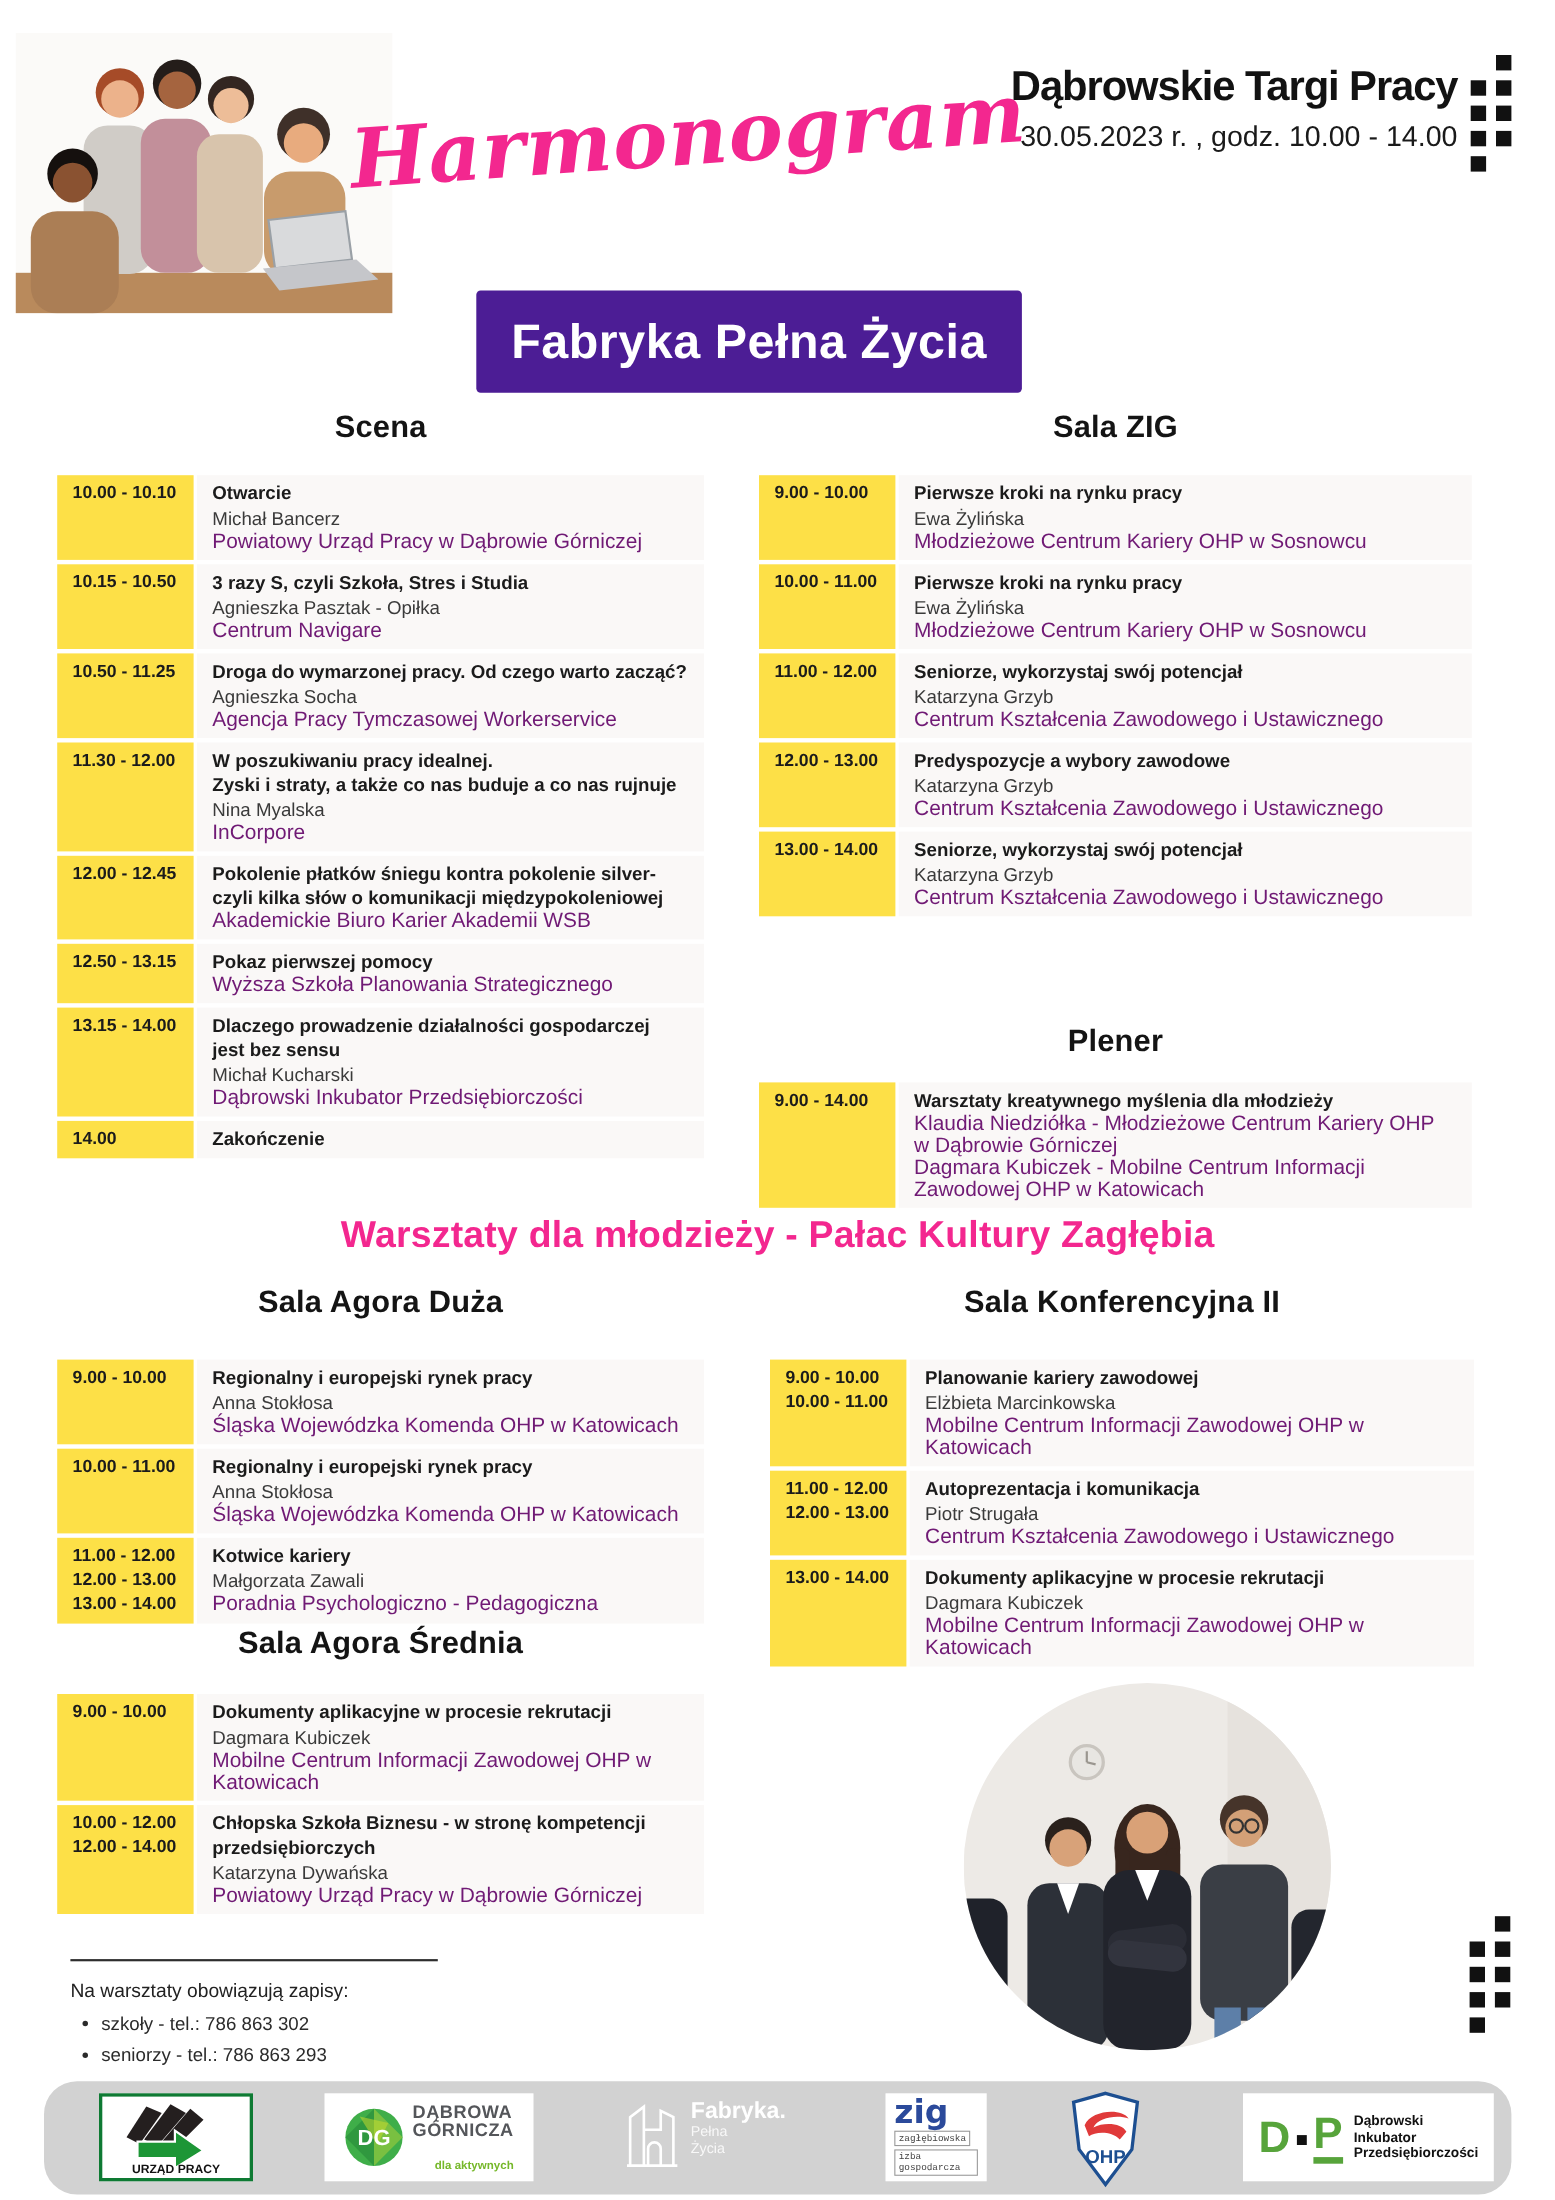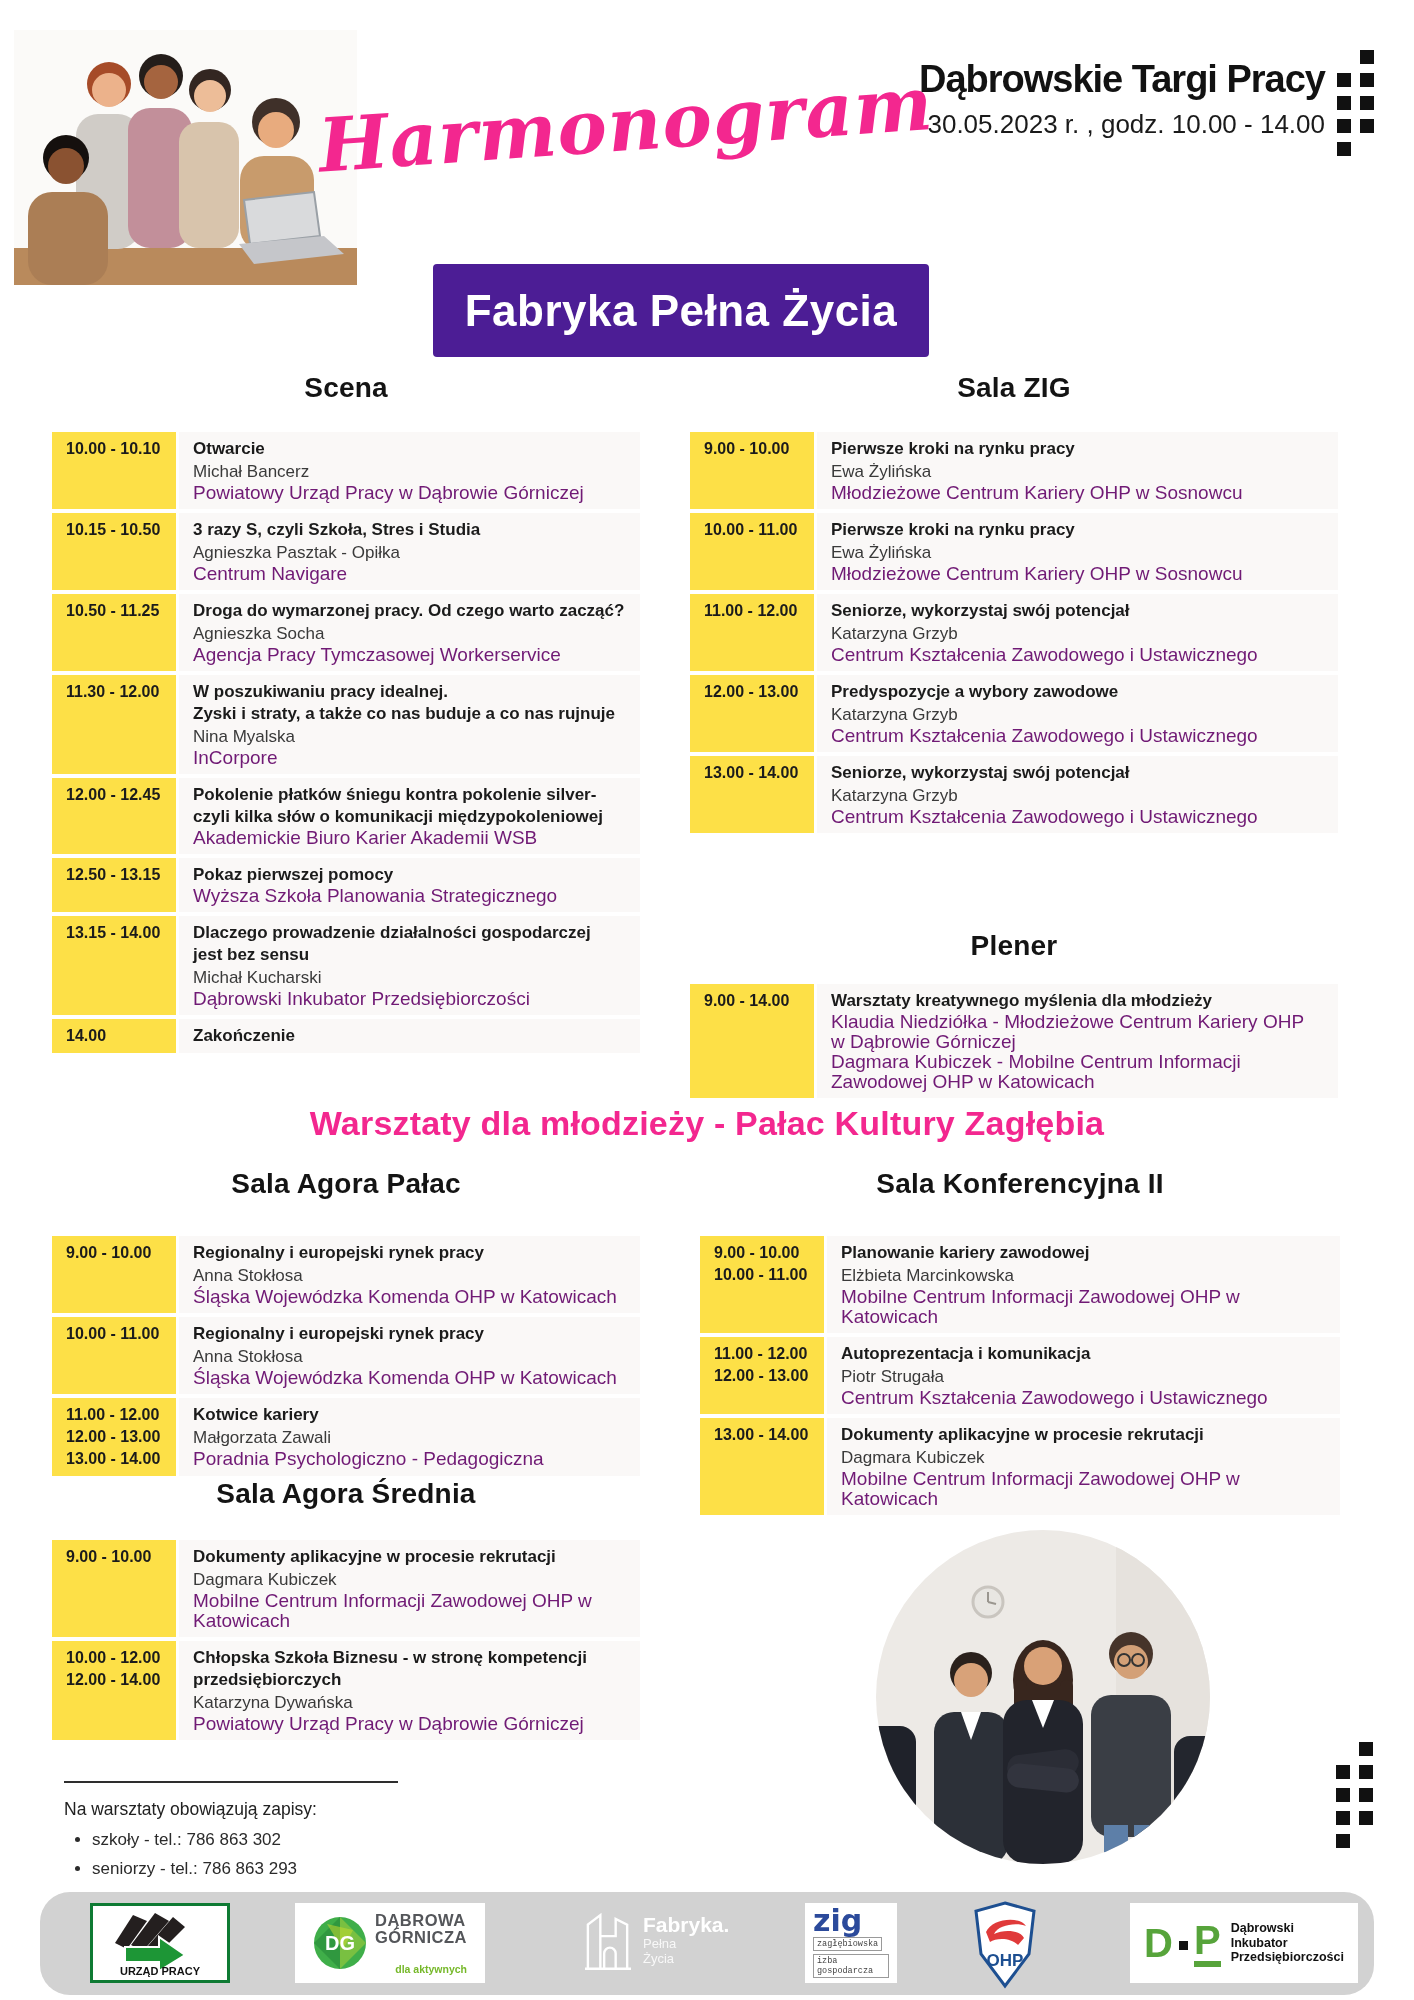--- a/index.html
+++ b/index.html
@@ -62,21 +62,21 @@
         overflow:hidden;}
 
   
   #footer{position:absolute;left:40px;top:1892px;width:1334px;height:103px;border-radius:30px;
         background:#d2d2d2;}
   .tile{position:absolute;top:11px;height:80px;background:#fff;box-sizing:border-box;}
   #logo-up{left:50px;width:140px;border:3px solid #0e7a33;display:flex;align-items:center;justify-content:center;}
   #logo-dg{left:255px;width:190px;display:flex;align-items:center;justify-content:center;gap:8px;}
   .dg-l1,.dg-l2{font-size:16.5px;font-weight:800;color:#54565a;line-height:17px;letter-spacing:.5px;}
   .dg-sub{font-size:10.5px;font-weight:700;color:#76b82a;text-align:right;margin-top:17px;}
-  #logo-fabryka{position:absolute;left:545px;top:16px;display:flex;gap:12px;align-items:center;}
+  #logo-fabryka{position:absolute;left:530px;top:16px;display:flex;gap:12px;align-items:flex-start;}
   .fab-l1{font-size:21px;font-weight:800;color:#fff;line-height:22px;}
   .fab-l2{font-size:13px;font-weight:400;color:rgba(255,255,255,.85);line-height:15px;}
   #logo-zig{left:765px;width:92px;padding:5px 8px;}
   .zig-word{font-size:30px;line-height:26px;font-weight:800;color:#2b4a9b;font-family:"DejaVu Sans",sans-serif;}
   .zig-box{display:table;font-family:"Liberation Mono",monospace;font-size:8.5px;color:#444;
         border:1px solid #9a9a9a;padding:1px 3px;margin-top:3px;background:#fff;}
   #logo-ohp{position:absolute;left:928px;top:8px;width:74px;height:90px;}
   #logo-dip{left:1090px;width:228px;display:flex;align-items:center;justify-content:center;gap:10px;}
   .dip-mark{display:flex;align-items:center;gap:6px;}
   .dip-d,.dip-p{font-size:40px;font-weight:800;color:#57a43b;line-height:40px;}
@@ -261,21 +261,21 @@
 w Dąbrowie Górniczej
 Dagmara Kubiczek - Mobilne Centrum Informacji
 Zawodowej OHP w Katowicach</div>
         </div>
     </div>
   </div>
 
   <div class="workshops-heading">Warsztaty dla młodzieży - Pałac Kultury Zagłębia</div>
 
   <div class="col" id="agora-col">
-    <h2 class="sec-head">Sala Agora Pałac</h2>
+    <h2 class="sec-head">Sala Agora Duża</h2>
     <div class="row">
       <div class="cell-time">9.00 - 10.00</div>
       <div class="cell-body">
           <div class="e-title">Regionalny i europejski rynek pracy</div>
           <div class="e-speaker">Anna Stokłosa</div>
           <div class="e-org">Śląska Wojewódzka Komenda OHP w Katowicach</div>
         </div>
     </div>
     <div class="row">
       <div class="cell-time">10.00 - 11.00</div>

